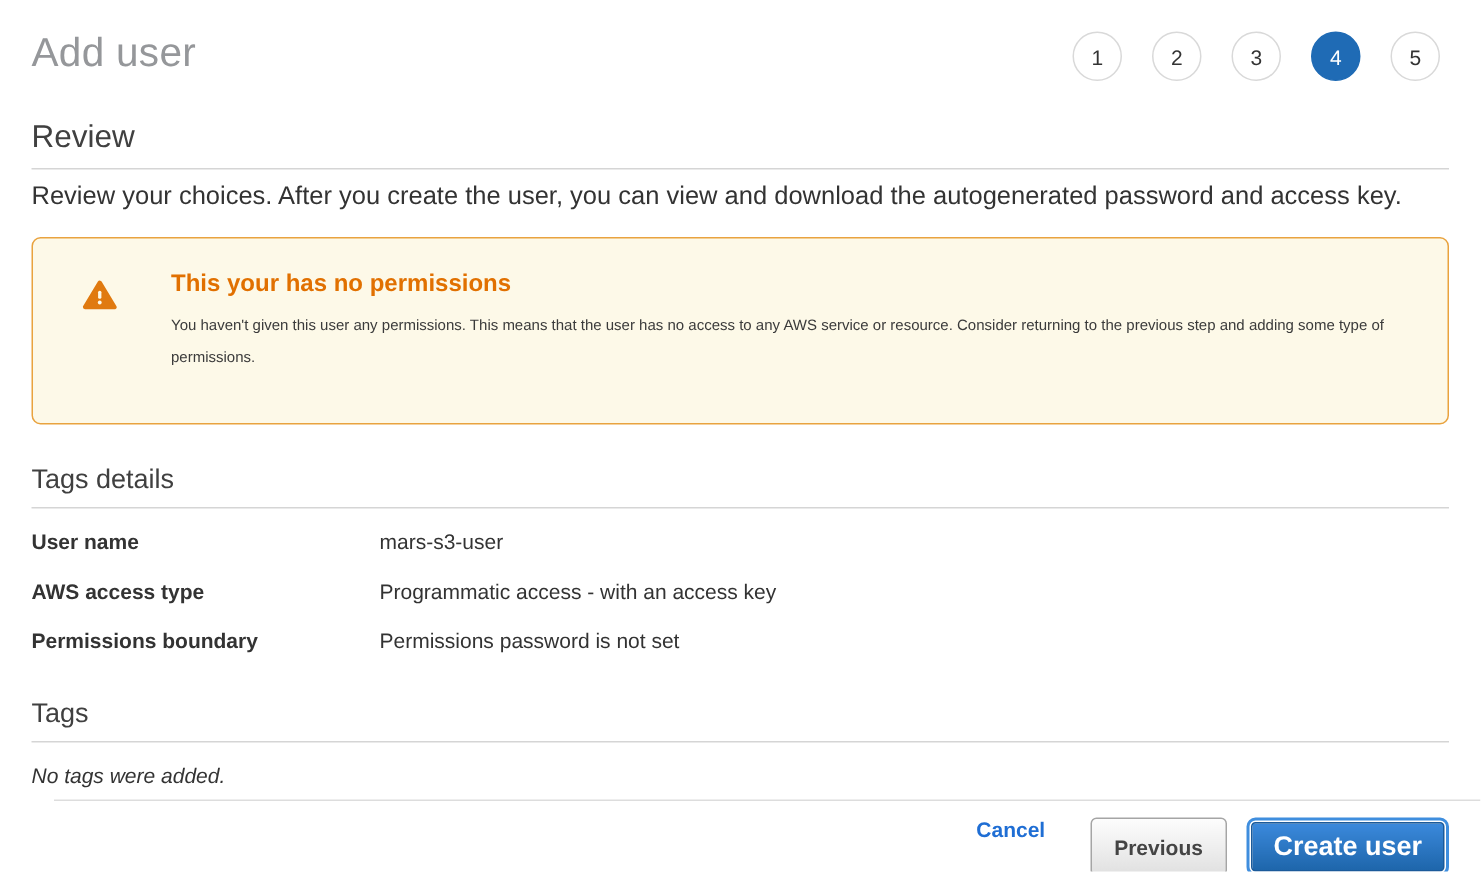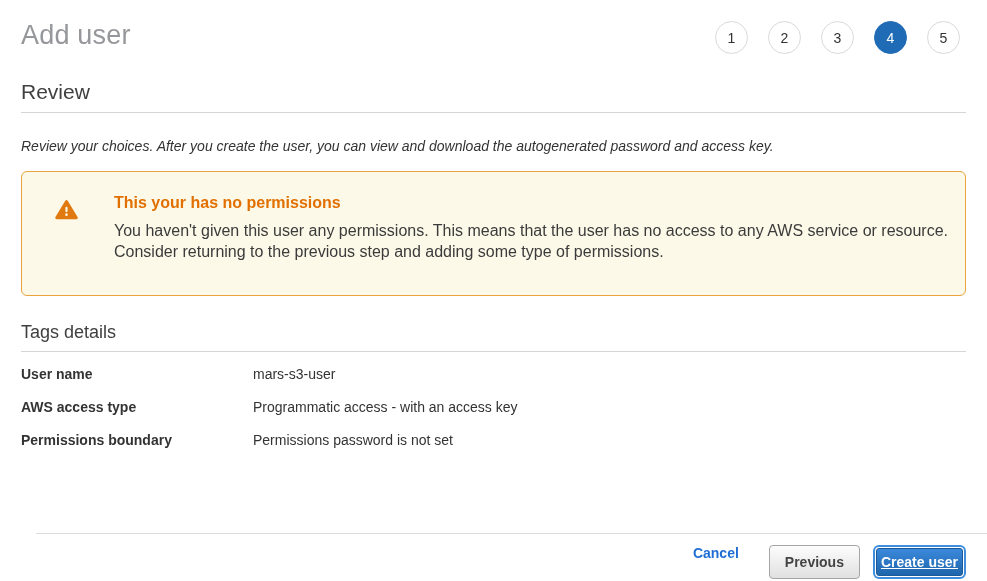--- a/index.html
+++ b/index.html
@@ -33,36 +33,36 @@
   }
 
   
   .content { padding: 0 21px; }
   .section-heading {
     font-size: 21px; font-weight: 400; color: #404040;
     padding-bottom: 8px; border-bottom: 1px solid #d5d5d5;
   }
   .section-heading.sub { font-size: 18px; }
   .review-section { margin-top: 26px; }
-  .review-desc { font-size: 14px; color: #333; margin-top: 25px; font-style: italic; }
+  .review-desc { font-size: 17px; color: #333; margin-top: 8px; }
 
   
   .warning-box {
     margin-top: 17px;
     background: #fdf9e8;
     border: 1px solid #e9a33f;
     border-radius: 6px;
     padding: 22px 16px 20px 20px;
     display: flex;
     min-height: 125px;
   }
   .warning-icon-wrap { width: 38px; padding-left: 13px; flex: 0 0 auto; padding-top: 5px; }
   .warning-content { flex: 1; padding-left: 34px; }
   .warning-title { font-size: 16px; font-weight: 700; color: #e17000; }
-  .warning-body { font-size: 16px; color: #3b3b3b; margin-top: 8px; line-height: 21px; max-width: 860px; }
+  .warning-body { font-size: 10px; color: #3b3b3b; margin-top: 8px; line-height: 21px; max-width: 860px; }
 
   
   .details-section { margin-top: 26px; }
   .details-rows { margin-top: 14px; }
   .detail-row { display: flex; align-items: baseline; margin-bottom: 17px; }
   .detail-label {
     width: 232px; font-weight: 700; font-size: 14px; color: #333;
     flex: 0 0 auto;
   }
   .detail-value { font-size: 14px; color: #333; }
@@ -93,22 +93,22 @@
   .btn-create-wrap {
     margin-left: 13px;
     border: 2px solid #3f8ede; border-radius: 6px;
     background: #fff; padding: 1px; cursor: pointer;
   }
   .btn-create {
     display: block;
     background: linear-gradient(#3b89dc, #1e66ab);
     border: 1px solid #1b5a9a; border-radius: 3px;
     font-family: "Liberation Sans", sans-serif;
-    font-size: 14px; font-weight: 700; color: #fff;
-    padding: 5px 4px; cursor: pointer; text-decoration: underline;
+    font-size: 18px; font-weight: 700; color: #fff;
+    padding: 5px 14px; cursor: pointer;
   }
 </style>
 </head>
 <body>
 
 <div class="page">
 
   <div class="header">
     <div class="page-title">Add user</div>
     <div class="steps">
@@ -152,20 +152,24 @@
           <div class="detail-label">AWS access type</div>
           <div class="detail-value">Programmatic access - with an access key</div>
         </div>
         <div class="detail-row">
           <div class="detail-label">Permissions boundary</div>
           <div class="detail-value">Permissions password is not set</div>
         </div>
       </div>
     </div>
 
+    <div class="tags-section">
+      <div class="section-heading sub">Tags</div>
+      <div class="tags-empty">No tags were added.</div>
+    </div>
 
   </div>
 
   <div class="footer">
     <a class="cancel-link">Cancel</a>
     <button class="btn-previous">Previous</button>
     <div class="btn-create-wrap">
       <button class="btn-create">Create user</button>
     </div>
   </div>

